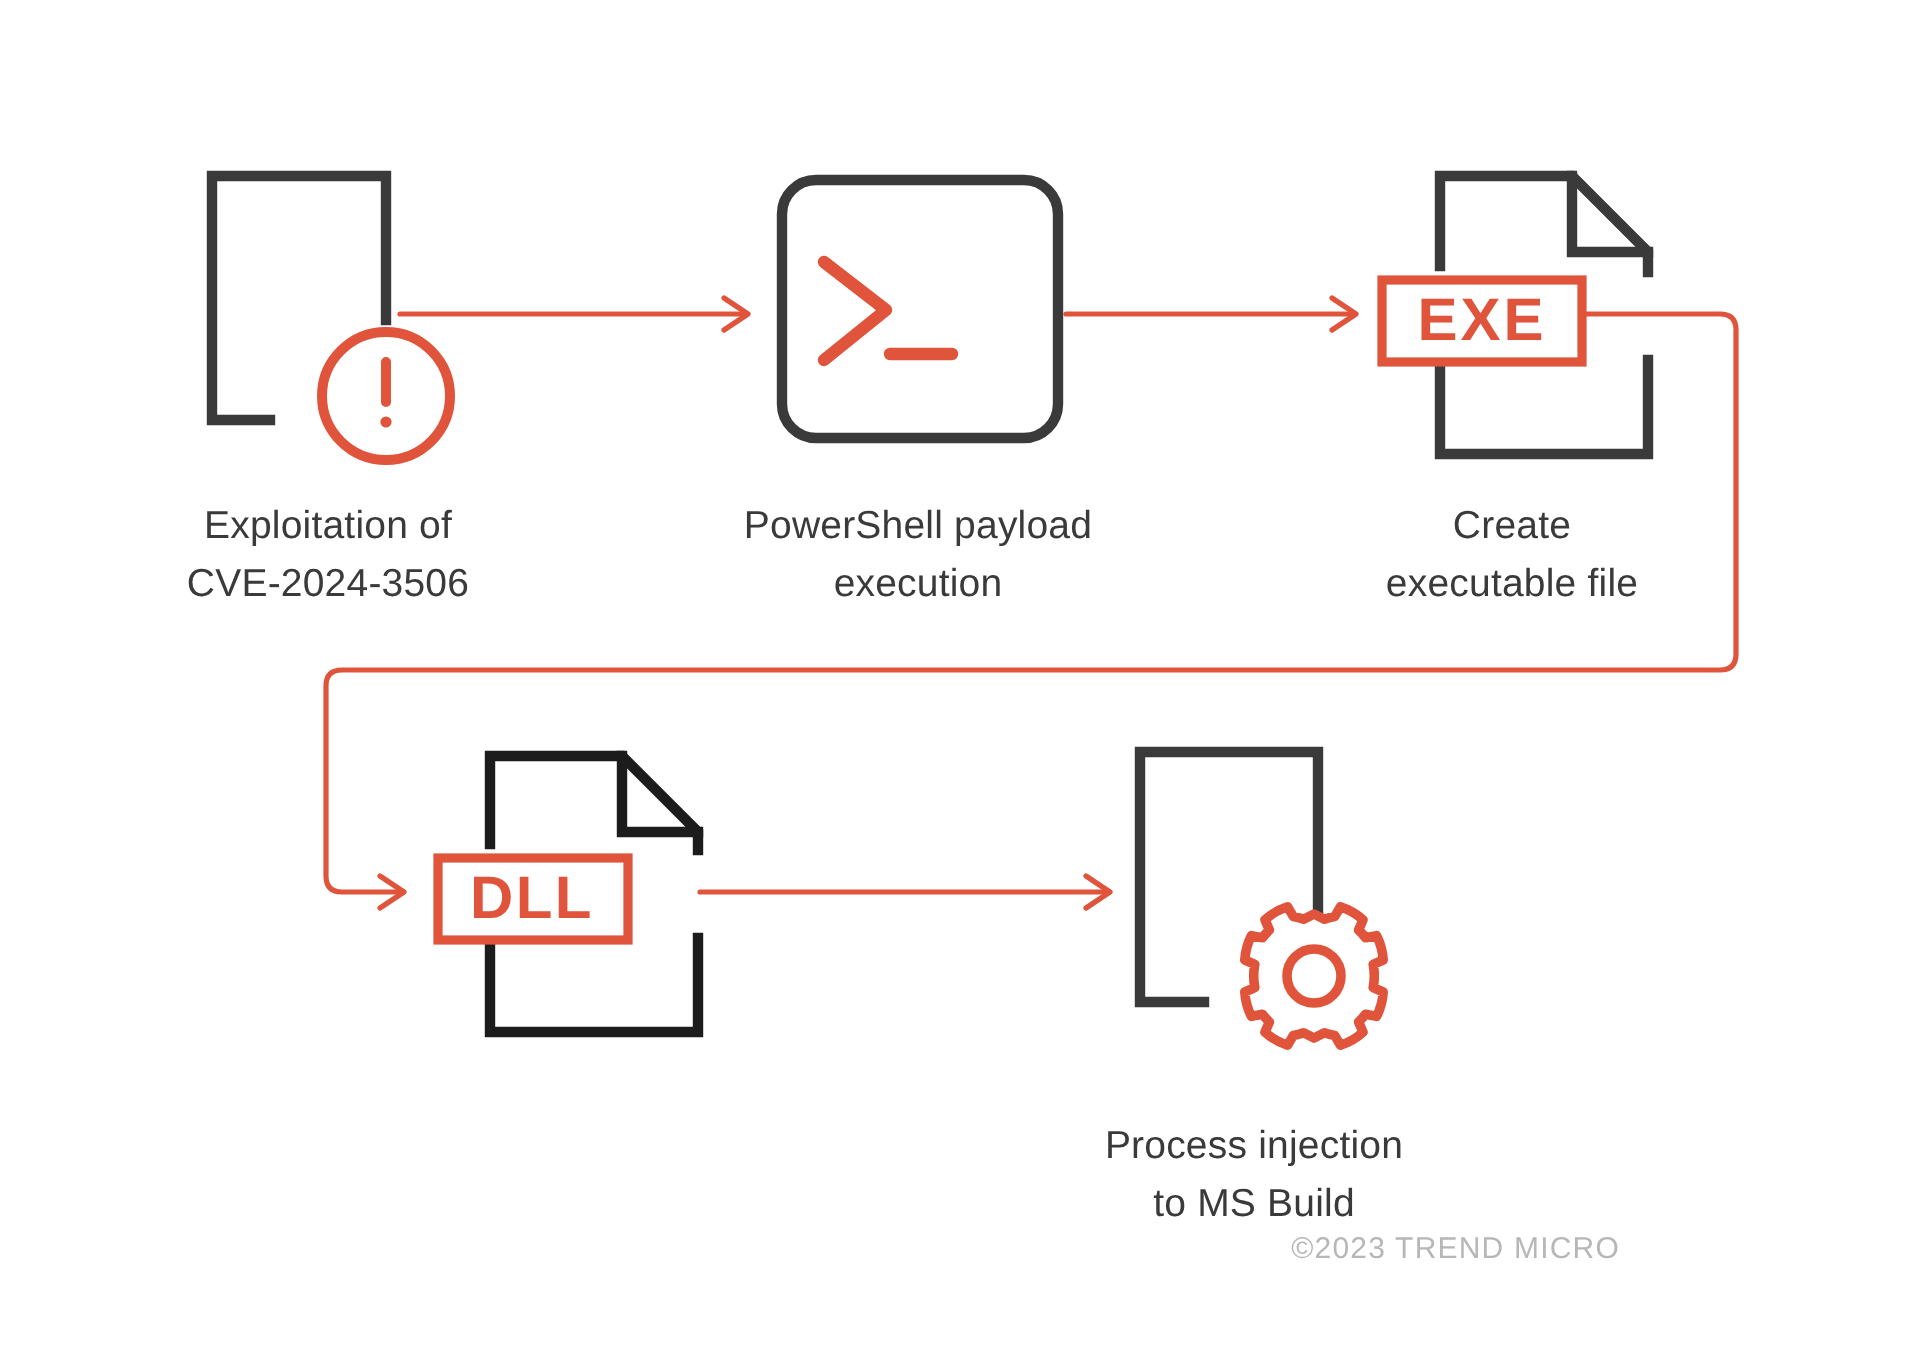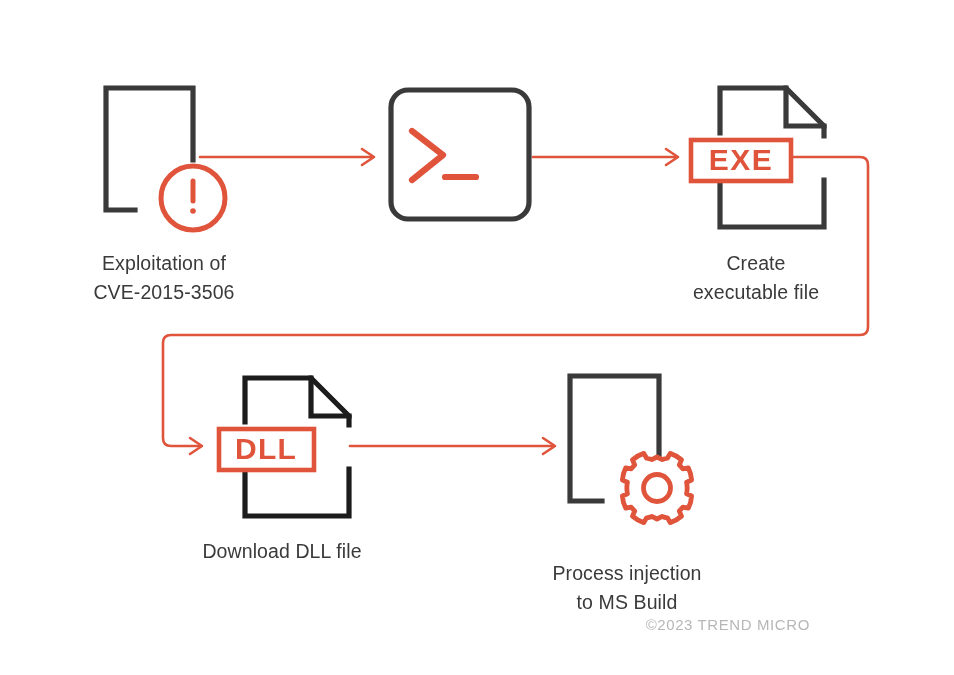--- a/index.html
+++ b/index.html
@@ -125,26 +125,27 @@
                  A 31 31 0 0 1 -29.6,-5.8 L -34.6,-8 A 31 31 0 0 1 -31.3,-20.2
                  L -25.8,-19.1 A 31 31 0 0 1 -22.3,-23 L -24.5,-28.1
                  A 31 31 0 0 1 -13.2,-34.6 L -10.4,-29.8 A 31 31 0 0 1 -5.2,-28.4 Z" fill="none" stroke="#e0543c" stroke-width="4.8" stroke-linejoin="round"></path>
         <circle cx="0" cy="0" r="13.5" fill="#ffffff" stroke="#e0543c" stroke-width="4.8"></circle>
       </g>
     </g>
 
   </svg>
 
   <div class="node-label" id="label-0">Exploitation of
-CVE-2015-3506</div>
+CVE-2024-3506</div>
 
+  <div class="node-label" id="label-1">PowerShell payload
+execution</div>
 
   <div class="node-label" id="label-2">Create
 executable file</div>
 
-  <div class="node-label" id="label-3">Download DLL file</div>
 
   <div class="node-label" id="label-4">Process injection
 to MS Build</div>
 
   <div id="copyright">©2023 TREND MICRO</div>
 
 </div>
 
 </body></html>

